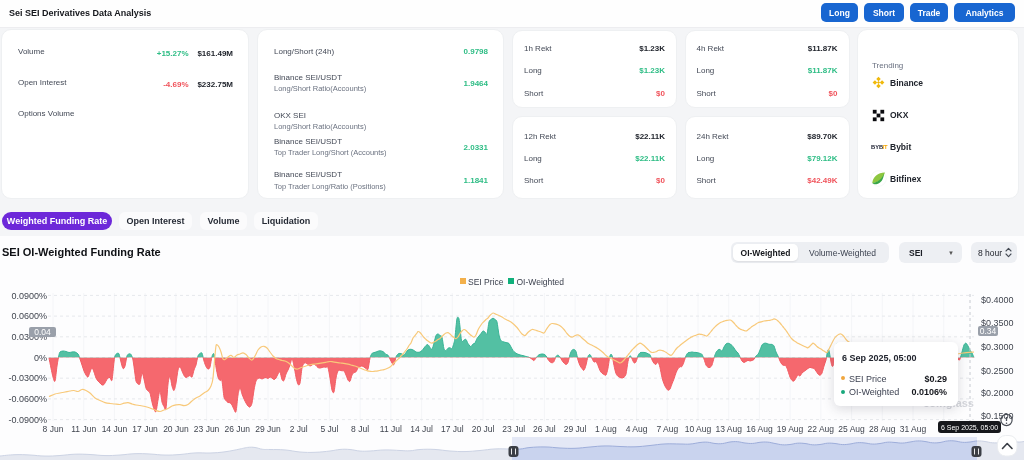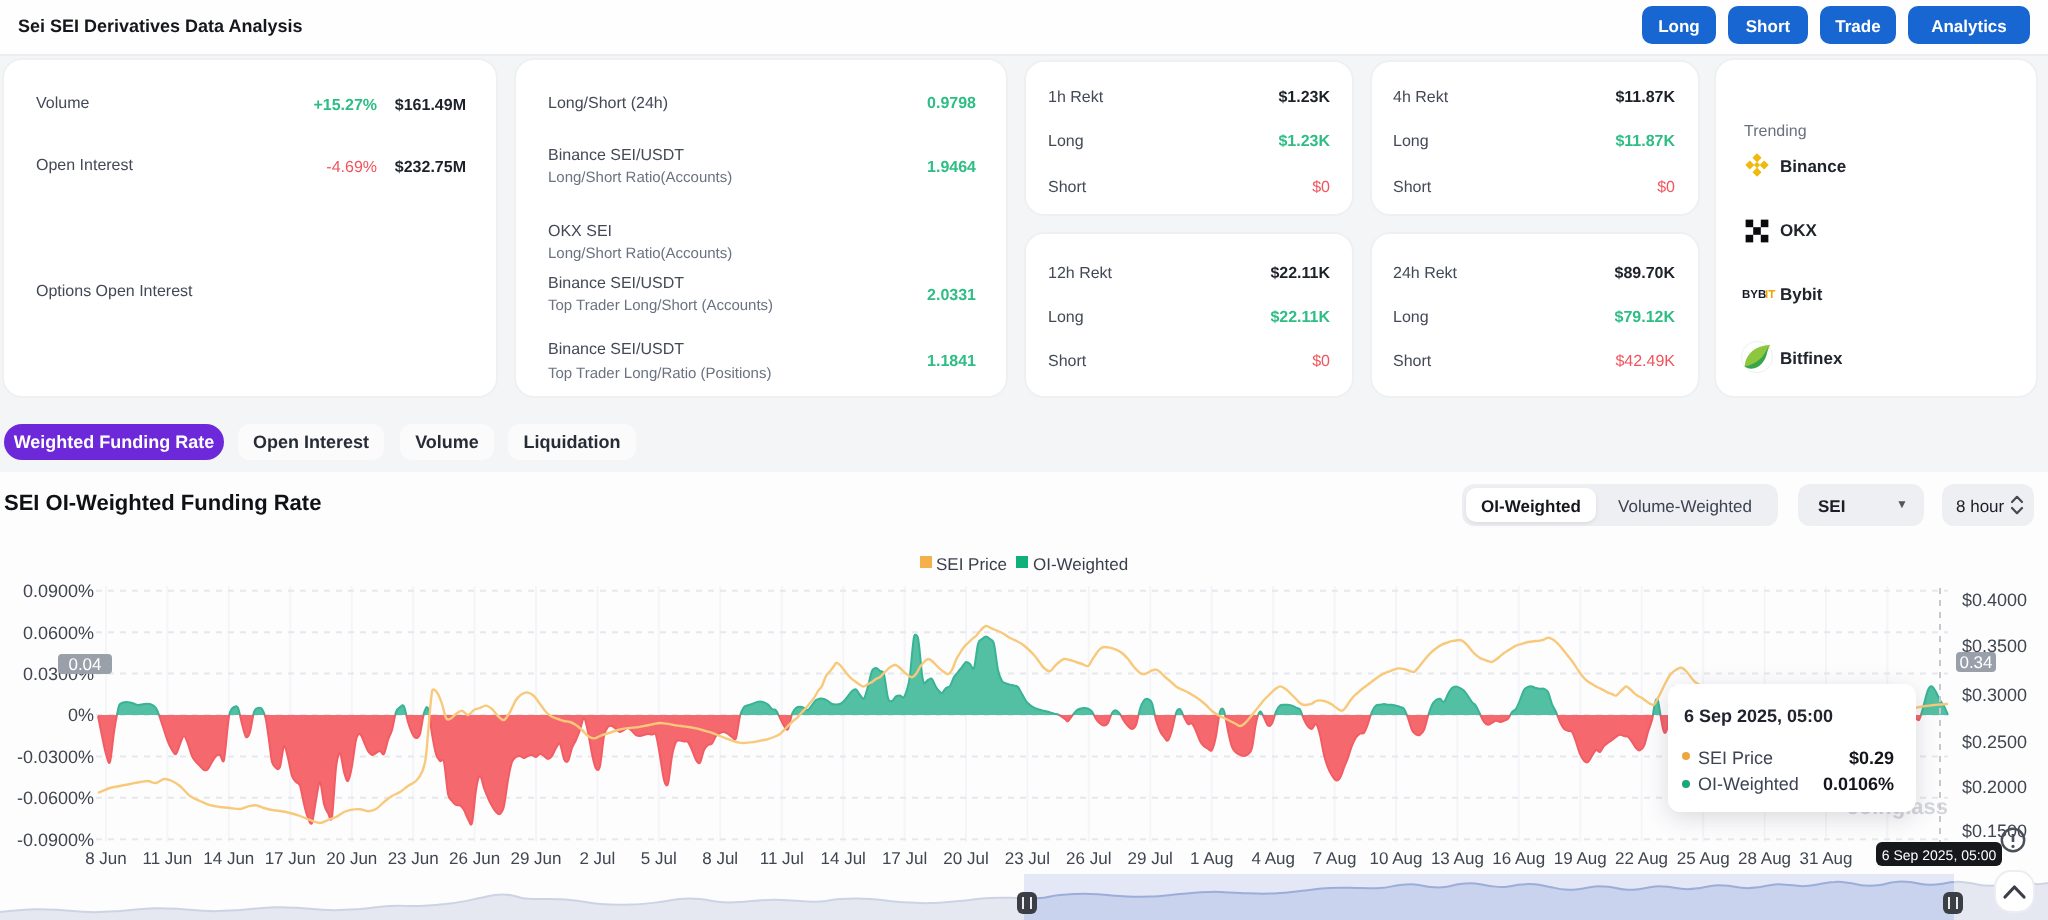--- a/index.html
+++ b/index.html
@@ -3,21 +3,21 @@
 <style>
 * { margin:0; padding:0; box-sizing:border-box; }
 html,body { width:1024px; height:460px; overflow:hidden; background:#f4f5f7; font-family:"Liberation Sans", sans-serif; position:relative; }
 .abs { position:absolute; }
 svg { display:block; }
 .card { position:absolute; background:#fff; border:1px solid #eef0f2; border-radius:10px; }
 .lbl { color:#434956; font-size:8px; }
 .sub { color:#6b7280; font-size:7.5px; }
 .val { color:#1d2129; font-size:8px; font-weight:bold; }
 .grn { color:#2ebd85; font-weight:bold; font-size:8px; }
-.red { color:#f0545c; font-weight:normal; font-size:8px; }
+.red { color:#f0545c; font-weight:bold; font-size:8px; }
 .btn { position:absolute; top:3px; height:19px; background:#1866d1; color:#fff; font-size:8.5px; font-weight:bold; border-radius:5px; display:flex; align-items:center; justify-content:center; }
 .row { position:absolute; left:16px; right:15px; display:flex; justify-content:space-between; align-items:center; }
 .tab { position:absolute; top:212px; height:18px; border-radius:6px; background:#fbfbfc; color:#272c36; font-size:9px; font-weight:bold; display:flex; align-items:center; justify-content:center; white-space:nowrap; }
 </style></head>
 <body>
 <div class="abs" style="left:0;top:0;width:1024px;height:28px;background:#fefefe;border-bottom:1px solid #ededf0;"></div>
 <div class="abs" style="left:9px;top:8px;font-size:9px;color:#15171c;font-weight:600;">Sei SEI Derivatives Data Analysis</div>
 <div class="btn" style="left:821px;width:37px;">Long</div>
 <div class="btn" style="left:864px;width:40px;">Short</div>
 <div class="btn" style="left:910px;width:38px;">Trade</div>
@@ -25,22 +25,22 @@
 
 <div class="card" style="left:1px;top:28.5px;width:248px;height:170px;">
   <div class="row" style="top:16.5px;height:10px;">
       <span class="lbl">Volume</span>
       <span><span class="grn">+15.27%</span>&nbsp;&nbsp;<span class="val">$161.49M</span></span>
     </div>
   <div class="row" style="top:47.5px;height:10px;">
       <span class="lbl">Open Interest</span>
       <span><span class="red">-4.69%</span>&nbsp;&nbsp;<span class="val">$232.75M</span></span>
     </div>
-  <div class="row" style="top:111px;height:10px;">
-      <span class="lbl">Options Open Interest</span>
+  <div class="row" style="top:78.5px;height:10px;">
+      <span class="lbl">Options Volume</span>
     </div>
 </div>
 
 <div class="card" style="left:257px;top:28.5px;width:247px;height:170px;">
   <div class="row" style="top:17px;height:10px;">
       <span class="lbl">Long/Short (24h)</span>
       <span class="grn">0.9798</span>
     </div>
   <div class="row" style="top:42.5px;height:22px;">
       <span class="lbl" style="line-height:11.5px;">Binance SEI/USDT<br><span class="sub">Long/Short Ratio(Accounts)</span></span>

